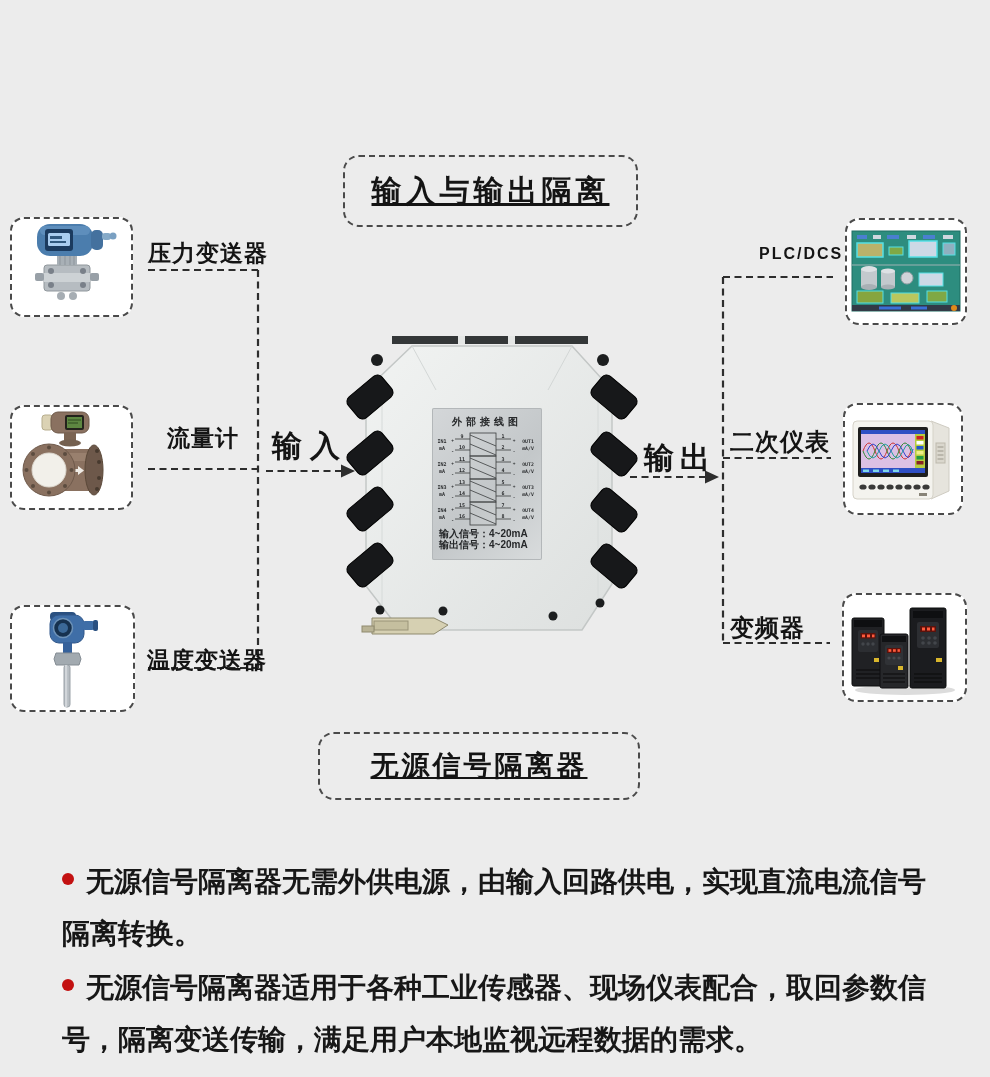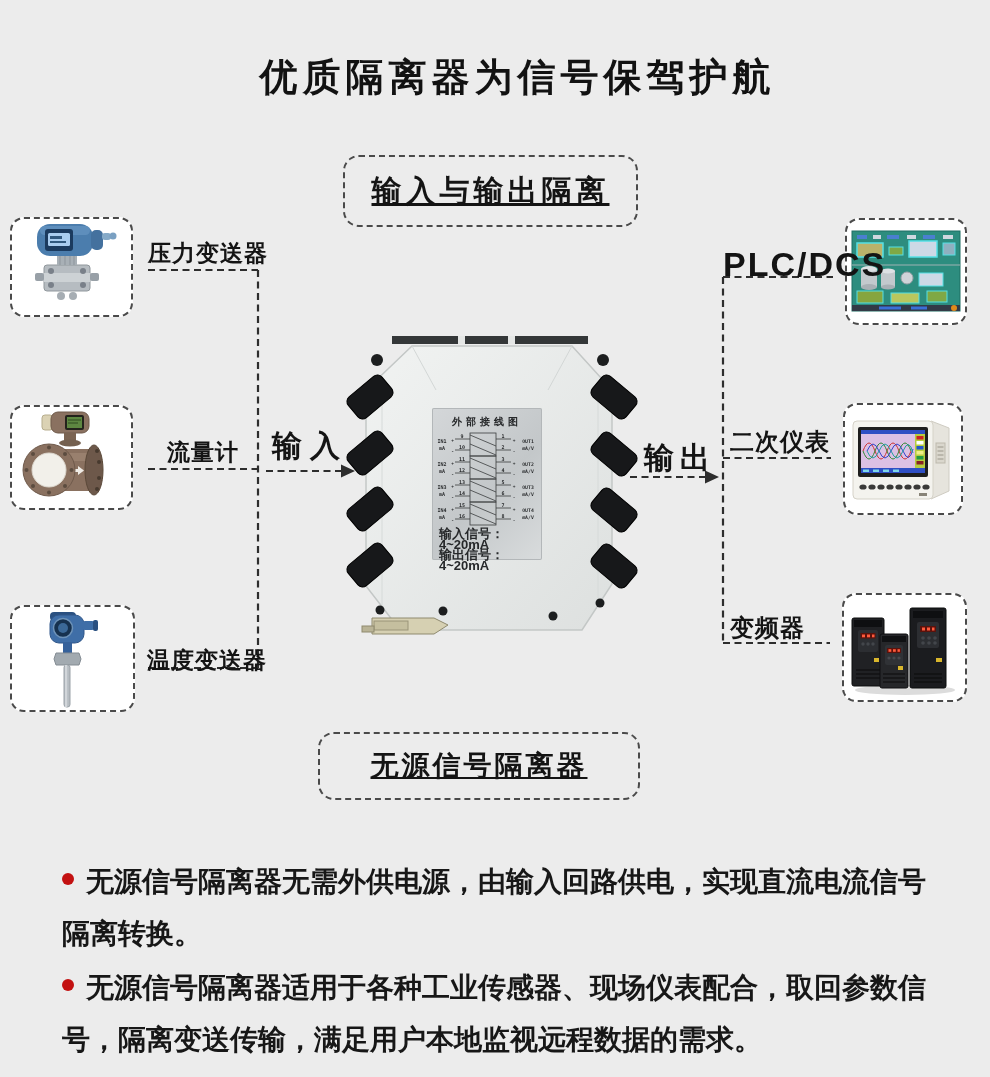--- a/index.html
+++ b/index.html
@@ -18,44 +18,43 @@
   .badge-bottom{left:318px;top:732px;width:322px;height:68px;font-size:28px;letter-spacing:3px;}
 
   .connectors{position:absolute;left:0;top:0;pointer-events:none;}
 
   .device-box{position:absolute;background:var(--boxbg);border:2px dashed #4a4a4a;border-radius:14px;
               display:flex;align-items:center;justify-content:center;overflow:hidden;}
   .device-box svg{display:block;}
 
   .dev-label{position:absolute;font-weight:800;color:#141414;white-space:nowrap;}
   .lab-cjk{font-size:23px;letter-spacing:1px;}
-  .lab-lat{font-size:34px;letter-spacing:2px;}
+  .lab-lat{font-size:16px;letter-spacing:2px;margin-left:36px;}
 
   .arrow-label{position:absolute;font-weight:800;font-size:30px;letter-spacing:8px;color:#141414;white-space:nowrap;}
 
   .module{position:absolute;left:336px;top:334px;width:308px;height:322px;}
   .module > svg{position:absolute;left:0;top:0;}
   .plate{position:absolute;left:96px;top:74px;width:110px;height:152px;border-radius:2px;
          background:linear-gradient(135deg,#d4d7d9 0%,#c3c7c9 55%,#d9dcdd 100%);
          box-shadow:0 0 0 1px #b3b7b9 inset;color:#26282a;}
   .plate-title{padding-top:7px;text-align:center;font-size:10px;font-weight:600;letter-spacing:4px;}
   .plate svg{display:block;margin-top:2px;}
-  .plate-notes{margin:2px 0 0 7px;font-size:13px;font-weight:700;line-height:10.5px;letter-spacing:0;}
+  .plate-notes{margin:2px 0 0 7px;font-size:10px;font-weight:700;line-height:10.5px;letter-spacing:0;}
 
   .bullet{position:absolute;left:62px;width:884px;margin:0;font-size:28px;font-weight:700;
           line-height:52px;color:#171717;}
   .bullet .dot{display:inline-block;width:12px;height:12px;border-radius:50%;
                background:var(--dot);margin-right:12px;vertical-align:6px;}
 </style>
 </head>
 <body>
 
 <div class="page">
 
-  <h1 class="title">优质隔离器为信号保驾护航</h1>
 
   <div class="badge badge-top">
     <span>输入与输出隔离</span>
   </div>
 
   <svg class="connectors" width="990" height="1077" viewBox="0 0 990 1077">
     <g stroke="#2d2d2d" stroke-width="2.2" stroke-dasharray="7 4.5" fill="none">
       <path d="M148,270 H258"></path>
       <path d="M258,270 V668"></path>
       <path d="M148,469 H258"></path>
@@ -264,21 +263,21 @@
         <circle cx="48" cy="60" r="1.6" fill="#47494e"></circle>
         <circle cx="53" cy="60" r="1.6" fill="#47494e"></circle>
       <line x1="37" y1="76" x2="59" y2="76" stroke="#0a0a0a"></line>
         <line x1="37" y1="80" x2="59" y2="80" stroke="#0a0a0a"></line>
         <line x1="37" y1="84" x2="59" y2="84" stroke="#0a0a0a"></line>
       <rect x="52" y="68" width="5" height="4" fill="#d9b62c"></rect>
     </svg>
   </div>
 
   <div class="dev-label lab-cjk" style="left:148px;top:238px;">压力变送器</div>
-  <div class="dev-label lab-cjk" style="left:167px;top:437px;">流量计</div>
+  <div class="dev-label lab-cjk" style="left:167px;top:423px;">流量计</div>
   <div class="dev-label lab-cjk" style="left:147px;top:636px;margin-top:9px;">温度变送器</div>
   <div class="dev-label lab-lat" style="left:723px;top:245px;">PLC/DCS</div>
   <div class="dev-label lab-cjk" style="left:730px;top:426px;font-size:24px;">二次仪表</div>
   <div class="dev-label lab-cjk" style="left:730px;top:612px;font-size:24px;">变频器</div>
 
   <div class="arrow-label" style="left:272px;top:426px;">输入</div>
   <div class="arrow-label" style="left:644px;top:438px;letter-spacing:6px;">输出</div>
 
   <div class="module">
     <svg width="308" height="322" viewBox="0 0 308 322">

